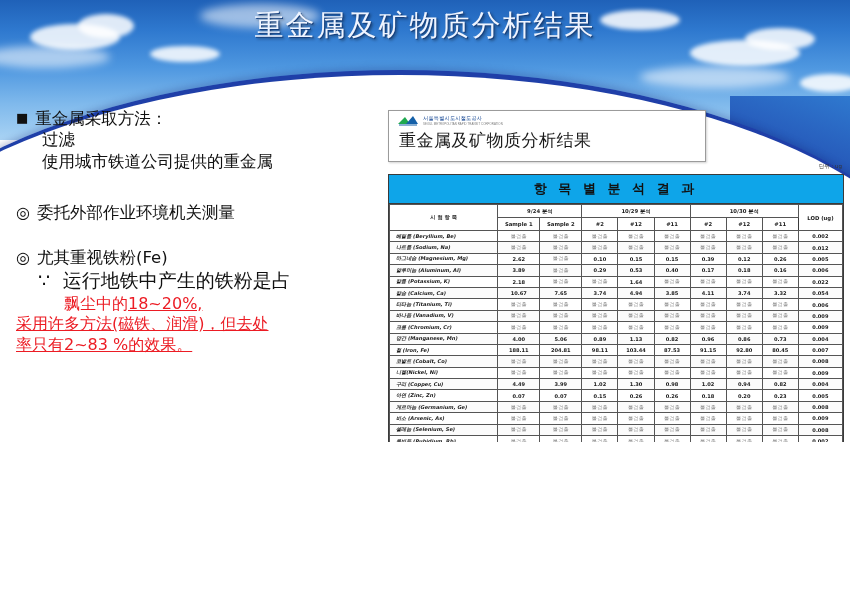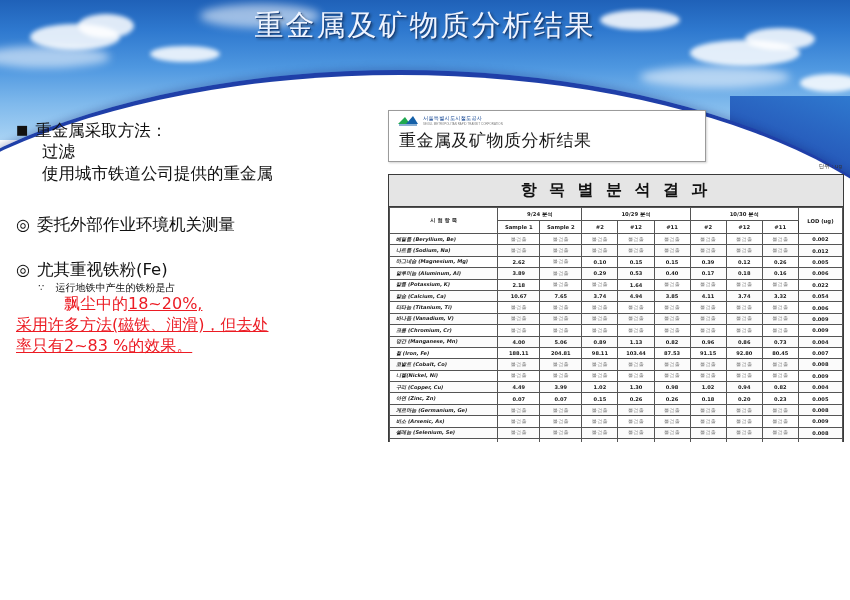--- a/index.html
+++ b/index.html
@@ -46,31 +46,31 @@
     position: absolute; left: 0; top: 6px; width: 850px; text-align: center;
     z-index: 5;
     font-size: 29px; letter-spacing: 2px; color: #eef4ff;
     font-family: "DejaVu Sans", "Liberation Sans", sans-serif;
     text-shadow: 1px 1px 0 #16407e, 2px 2px 3px rgba(0,0,0,.45);
     font-weight: 400;
   }
 
   
   #left-col {
-    position: absolute; left: 16px; top: 120px; width: 366px; height: 480px;
+    position: absolute; left: 16px; top: 108px; width: 366px; height: 480px;
     z-index: 6;
     font-family: "DejaVu Sans", "Liberation Sans", sans-serif;
     color: #111;
   }
   .blk { margin-bottom: 4px; }
   .bullet-line { font-size: 16.5px; line-height: 1.28; white-space: nowrap; }
   .bullet-sq::before { content:"■"; font-size: 13px; margin-right: 7px; vertical-align: 2px; }
   .bullet-ci::before { content:"◎"; font-size: 16px; margin-right: 7px; }
   .indent1 { padding-left: 26px; font-size: 16.5px; line-height: 1.3; }
-  .indent2 { padding-left: 22px; font-size: 10px; line-height: 1.3; }
+  .indent2 { padding-left: 22px; font-size: 19px; line-height: 1.3; font-family: Liberation Serif, serif; }
   .red { color: #ec1c24; }
   .red-u { color: #ec1c24; text-decoration: underline; text-decoration-color:#ec1c24; }
   .gap-sm { height: 12px; }
   .gap-md { height: 20px; }
   .gap-lg { height: 26px; }
   .sample-list { padding-left: 30px; font-size: 16.5px; line-height: 1.42; }
 
   
   #leaves { position: absolute; left: 18px; top: 548px; width: 110px; height: 60px; z-index: 6; }
 
@@ -95,21 +95,21 @@
   }
 
   
   #tbl-wrap {
     position: absolute; left: 388px; top: 174px; width: 456px; height: 424px; z-index: 6;
     background: #fff; border: 1.5px solid #3a3a3a; overflow: hidden;
   }
   table { border-collapse: collapse; width: 100%; table-layout: fixed;
           font-family: "DejaVu Sans", "Liberation Sans", sans-serif; }
   #tbl-title {
-    background: #e5e5e5; text-align: center; font-size: 16px; letter-spacing: 4px;
+    background: #0ea5e9; text-align: center; font-size: 13px; letter-spacing: 4px;
     padding: 5px 0 5px 0; border-bottom: 1.2px solid #3a3a3a; color:#111; font-weight: 700;
   }
   th, td { border: 0.6px solid #555; text-align: center; font-size: 5.1px; padding: 0;
            height: 11.4px; color: #1b1b1b; overflow: hidden; white-space: nowrap; }
   thead th { background: #ffffff; font-size: 5.3px; font-weight: 700; height: 13px; }
   td.name { text-align: left; padding-left: 6px; font-size: 5.1px; font-style: italic; font-weight: 700; }
   td.val { font-weight: 700; }
   td.nd { color: #8c8c8c; font-weight: 400; letter-spacing: .3px; }
   td.grp { border-left: 1.2px solid #3a3a3a; }
   th.grp { border-left: 1.2px solid #3a3a3a; }

